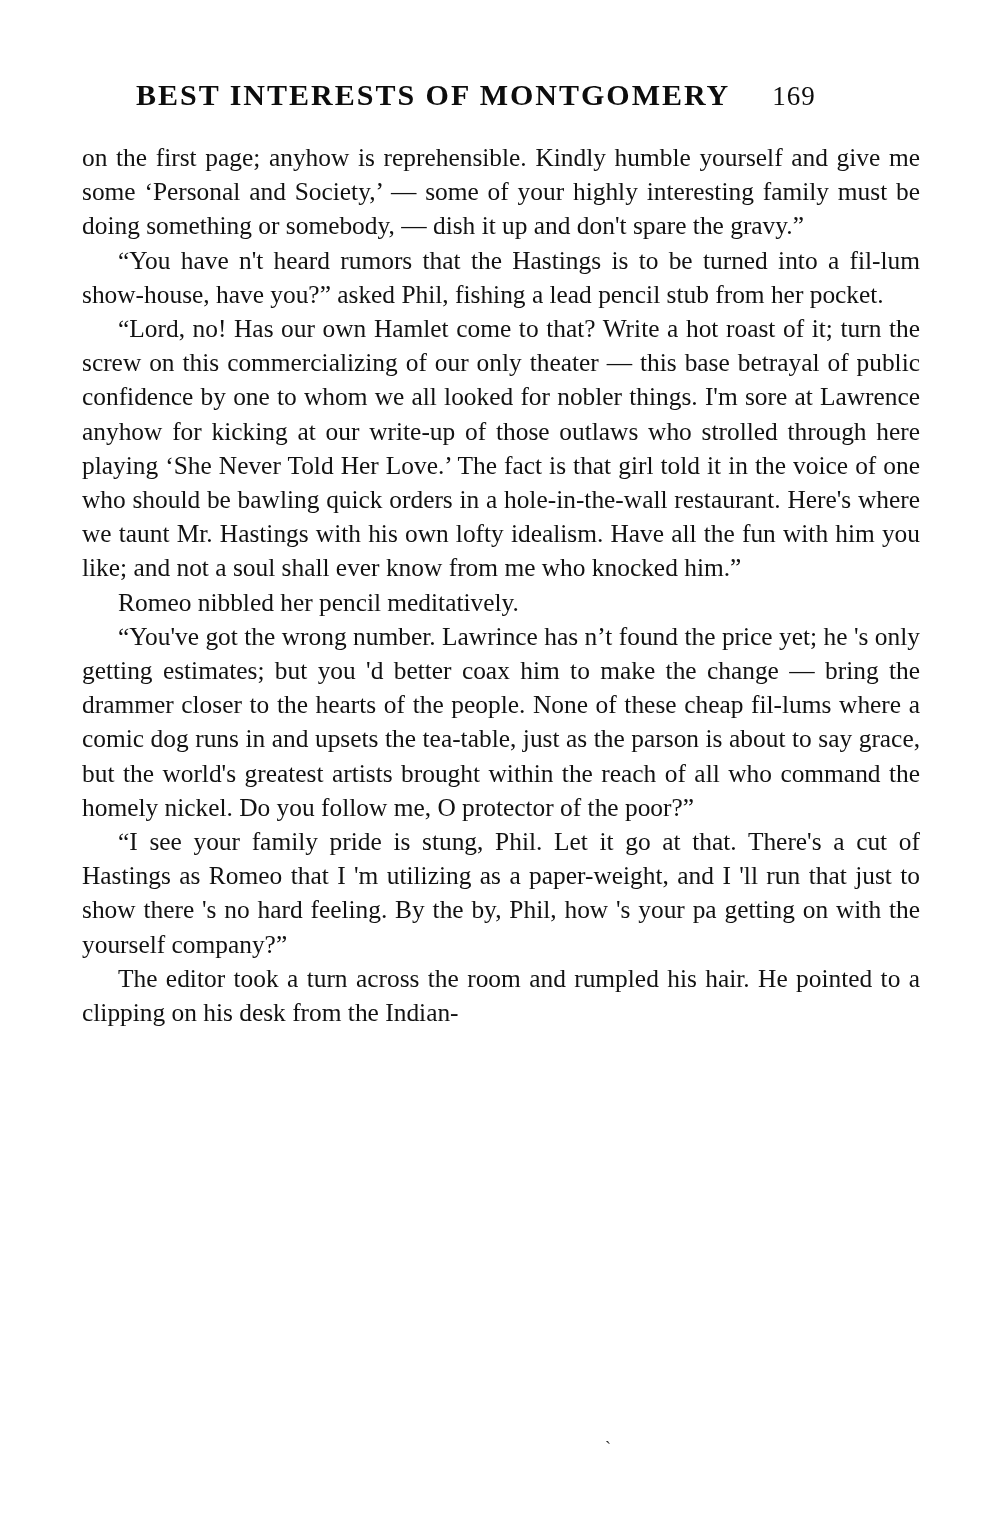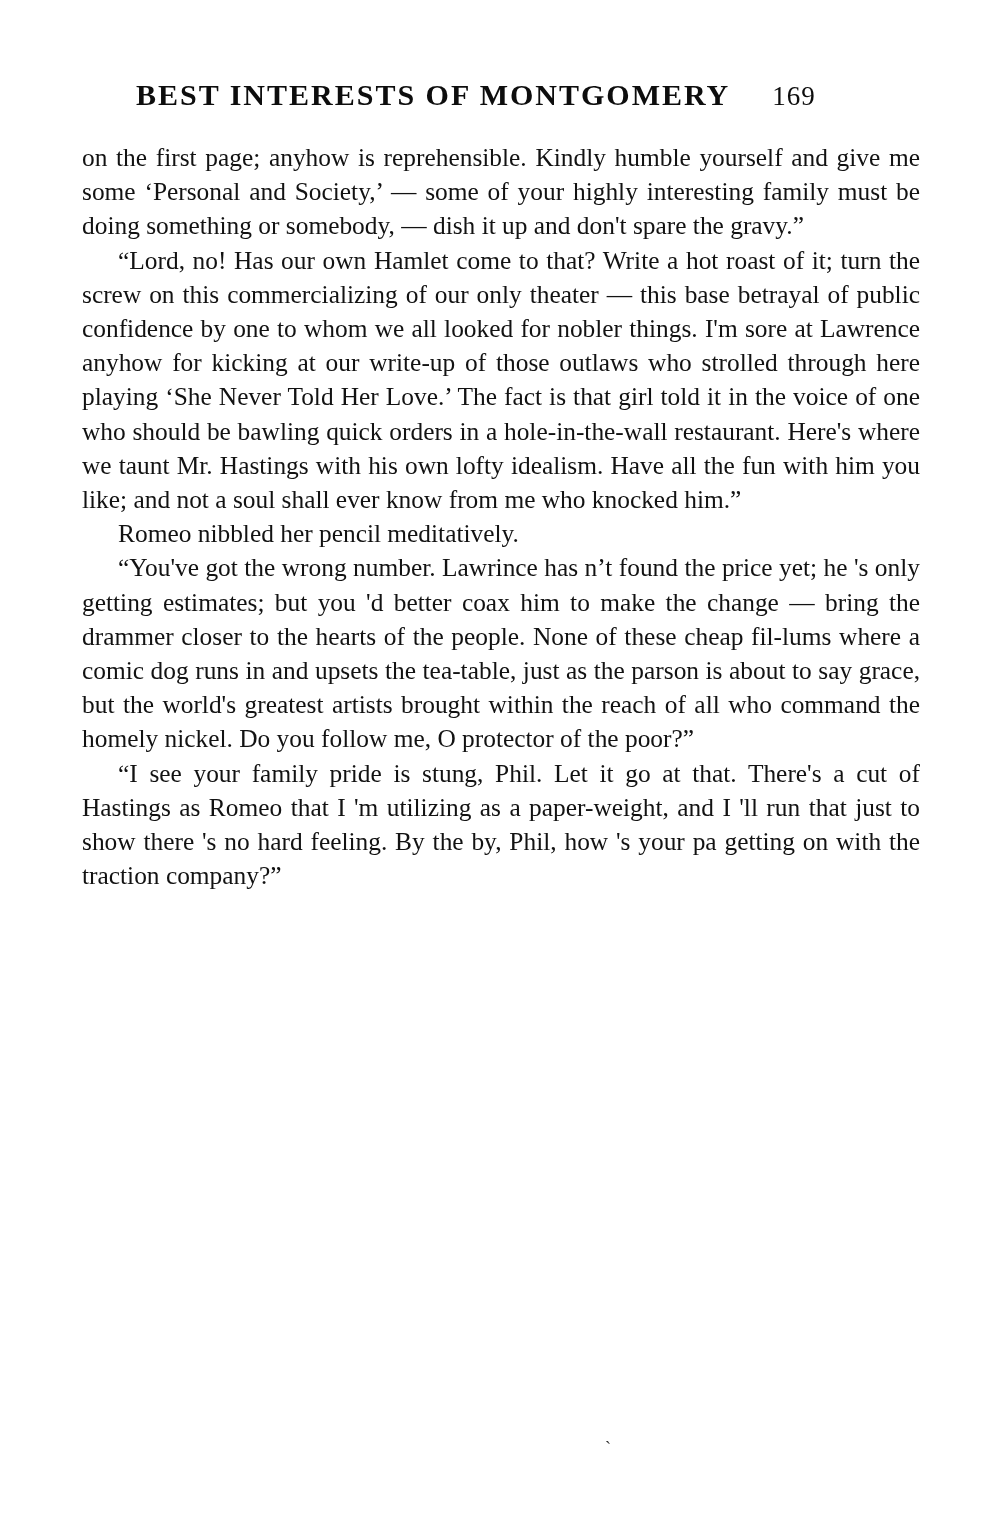--- a/index.html
+++ b/index.html
@@ -81,21 +81,23 @@
 
 <div class="page">
 
   <div class="header">
     <div class="running-title">BEST INTERESTS OF MONTGOMERY</div>
     <div class="page-number">169</div>
   </div>
 
   <div class="body-text">
     <p>on the first page; anyhow is reprehensible. Kindly humble yourself and give me some ‘Personal and Society,’ — some of your highly interesting family must be doing something or somebody, — dish it up and don't spare the gravy.”</p>
+    <p class="indent">“You have n't heard rumors that the Hastings is to be turned into a fil-lum show-house, have you?” asked Phil, fishing a lead pencil stub from her pocket.</p>
     <p class="indent">“Lord, no! Has our own Hamlet come to that? Write a hot roast of it; turn the screw on this commercializing of our only theater — this base betrayal of public confidence by one to whom we all looked for nobler things. I'm sore at Lawrence anyhow for kicking at our write-up of those outlaws who strolled through here playing ‘She Never Told Her Love.’ The fact is that girl told it in the voice of one who should be bawling quick orders in a hole-in-the-wall restaurant. Here's where we taunt Mr. Hastings with his own lofty idealism. Have all the fun with him you like; and not a soul shall ever know from me who knocked him.”</p>
     <p class="indent">Romeo nibbled her pencil meditatively.</p>
     <p class="indent">“You've got the wrong number. Lawrince has n’t found the price yet; he 's only getting estimates; but you 'd better coax him to make the change — bring the drammer closer to the hearts of the people. None of these cheap fil-lums where a comic dog runs in and upsets the tea-table, just as the parson is about to say grace, but the world's greatest artists brought within the reach of all who command the homely nickel. Do you follow me, O protector of the poor?”</p>
-    <p class="indent">“I see your family pride is stung, Phil. Let it go at that. There's a cut of Hastings as Romeo that I 'm utilizing as a paper-weight, and I 'll run that just to show there 's no hard feeling. By the by, Phil, how 's your pa getting on with the traction company?”</p>
+    <p class="indent">“I see your family pride is stung, Phil. Let it go at that. There's a cut of Hastings as Romeo that I 'm utilizing as a paper-weight, and I 'll run that just to show there 's no hard feeling. By the by, Phil, how 's your pa getting on with the yourself company?”</p>
+    <p class="indent">The editor took a turn across the room and rumpled his hair. He pointed to a clipping on his desk from the Indian-</p>
   </div>
 
   <div class="footer-mark">`</div>
 
 </div>
 
 </body></html>

